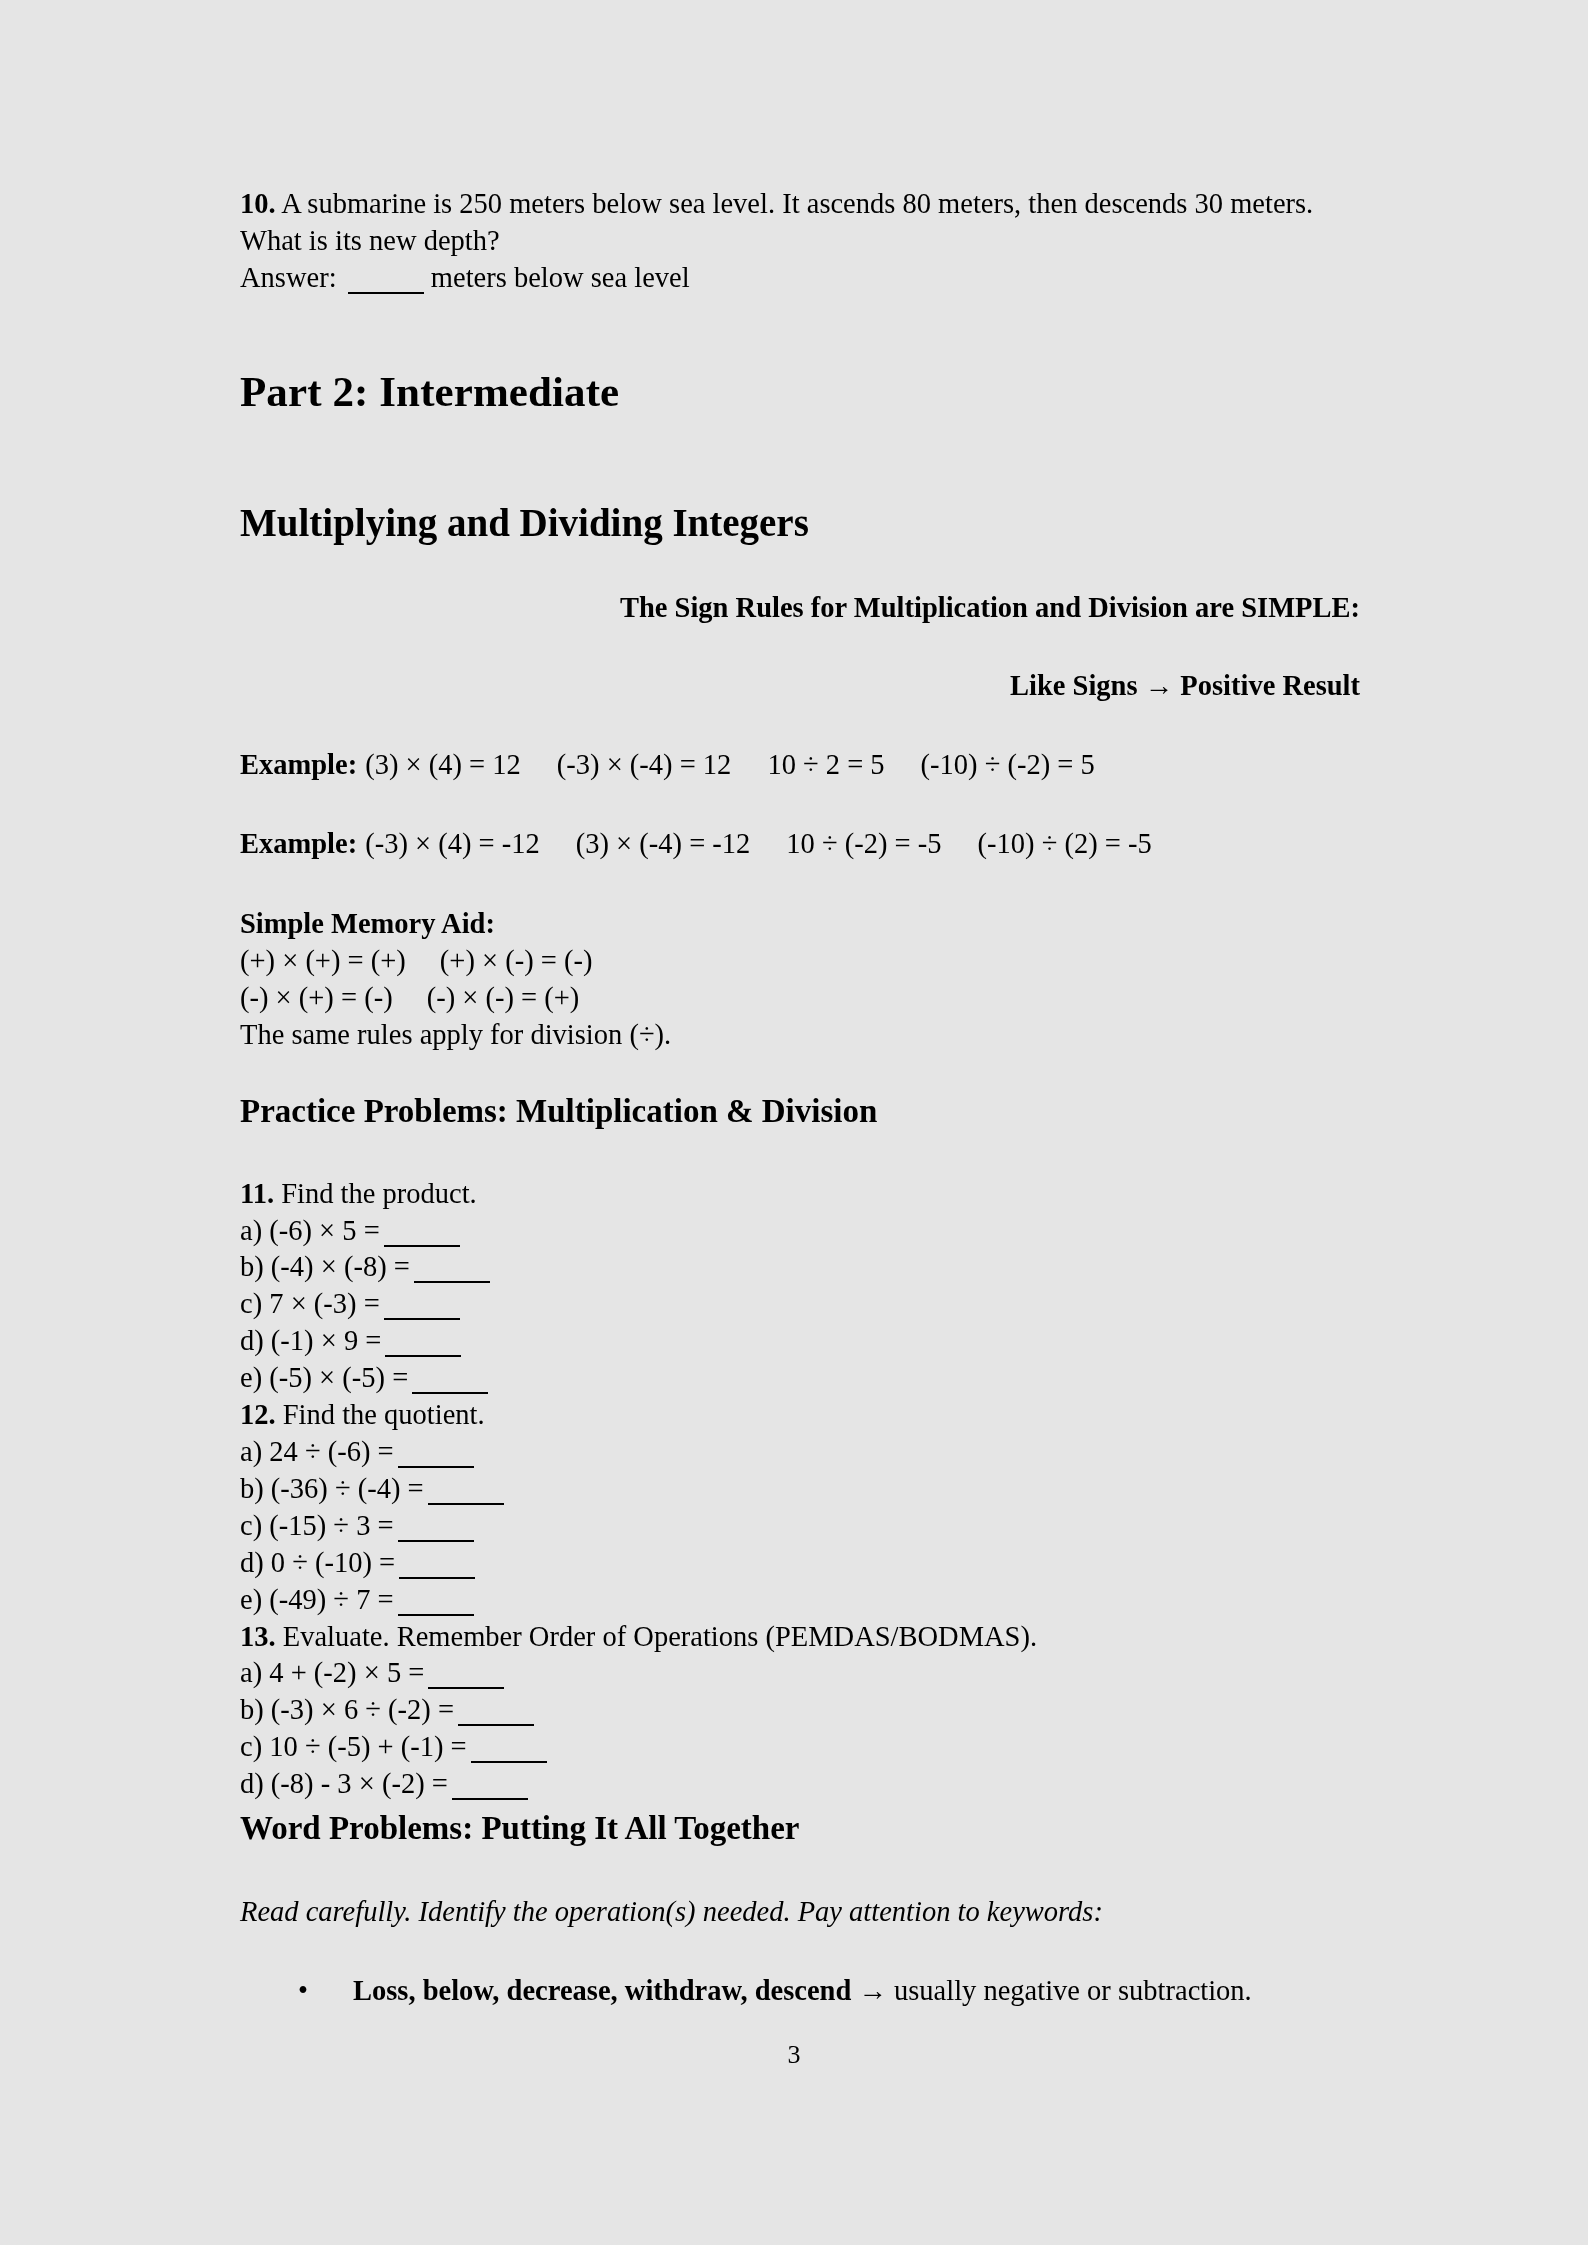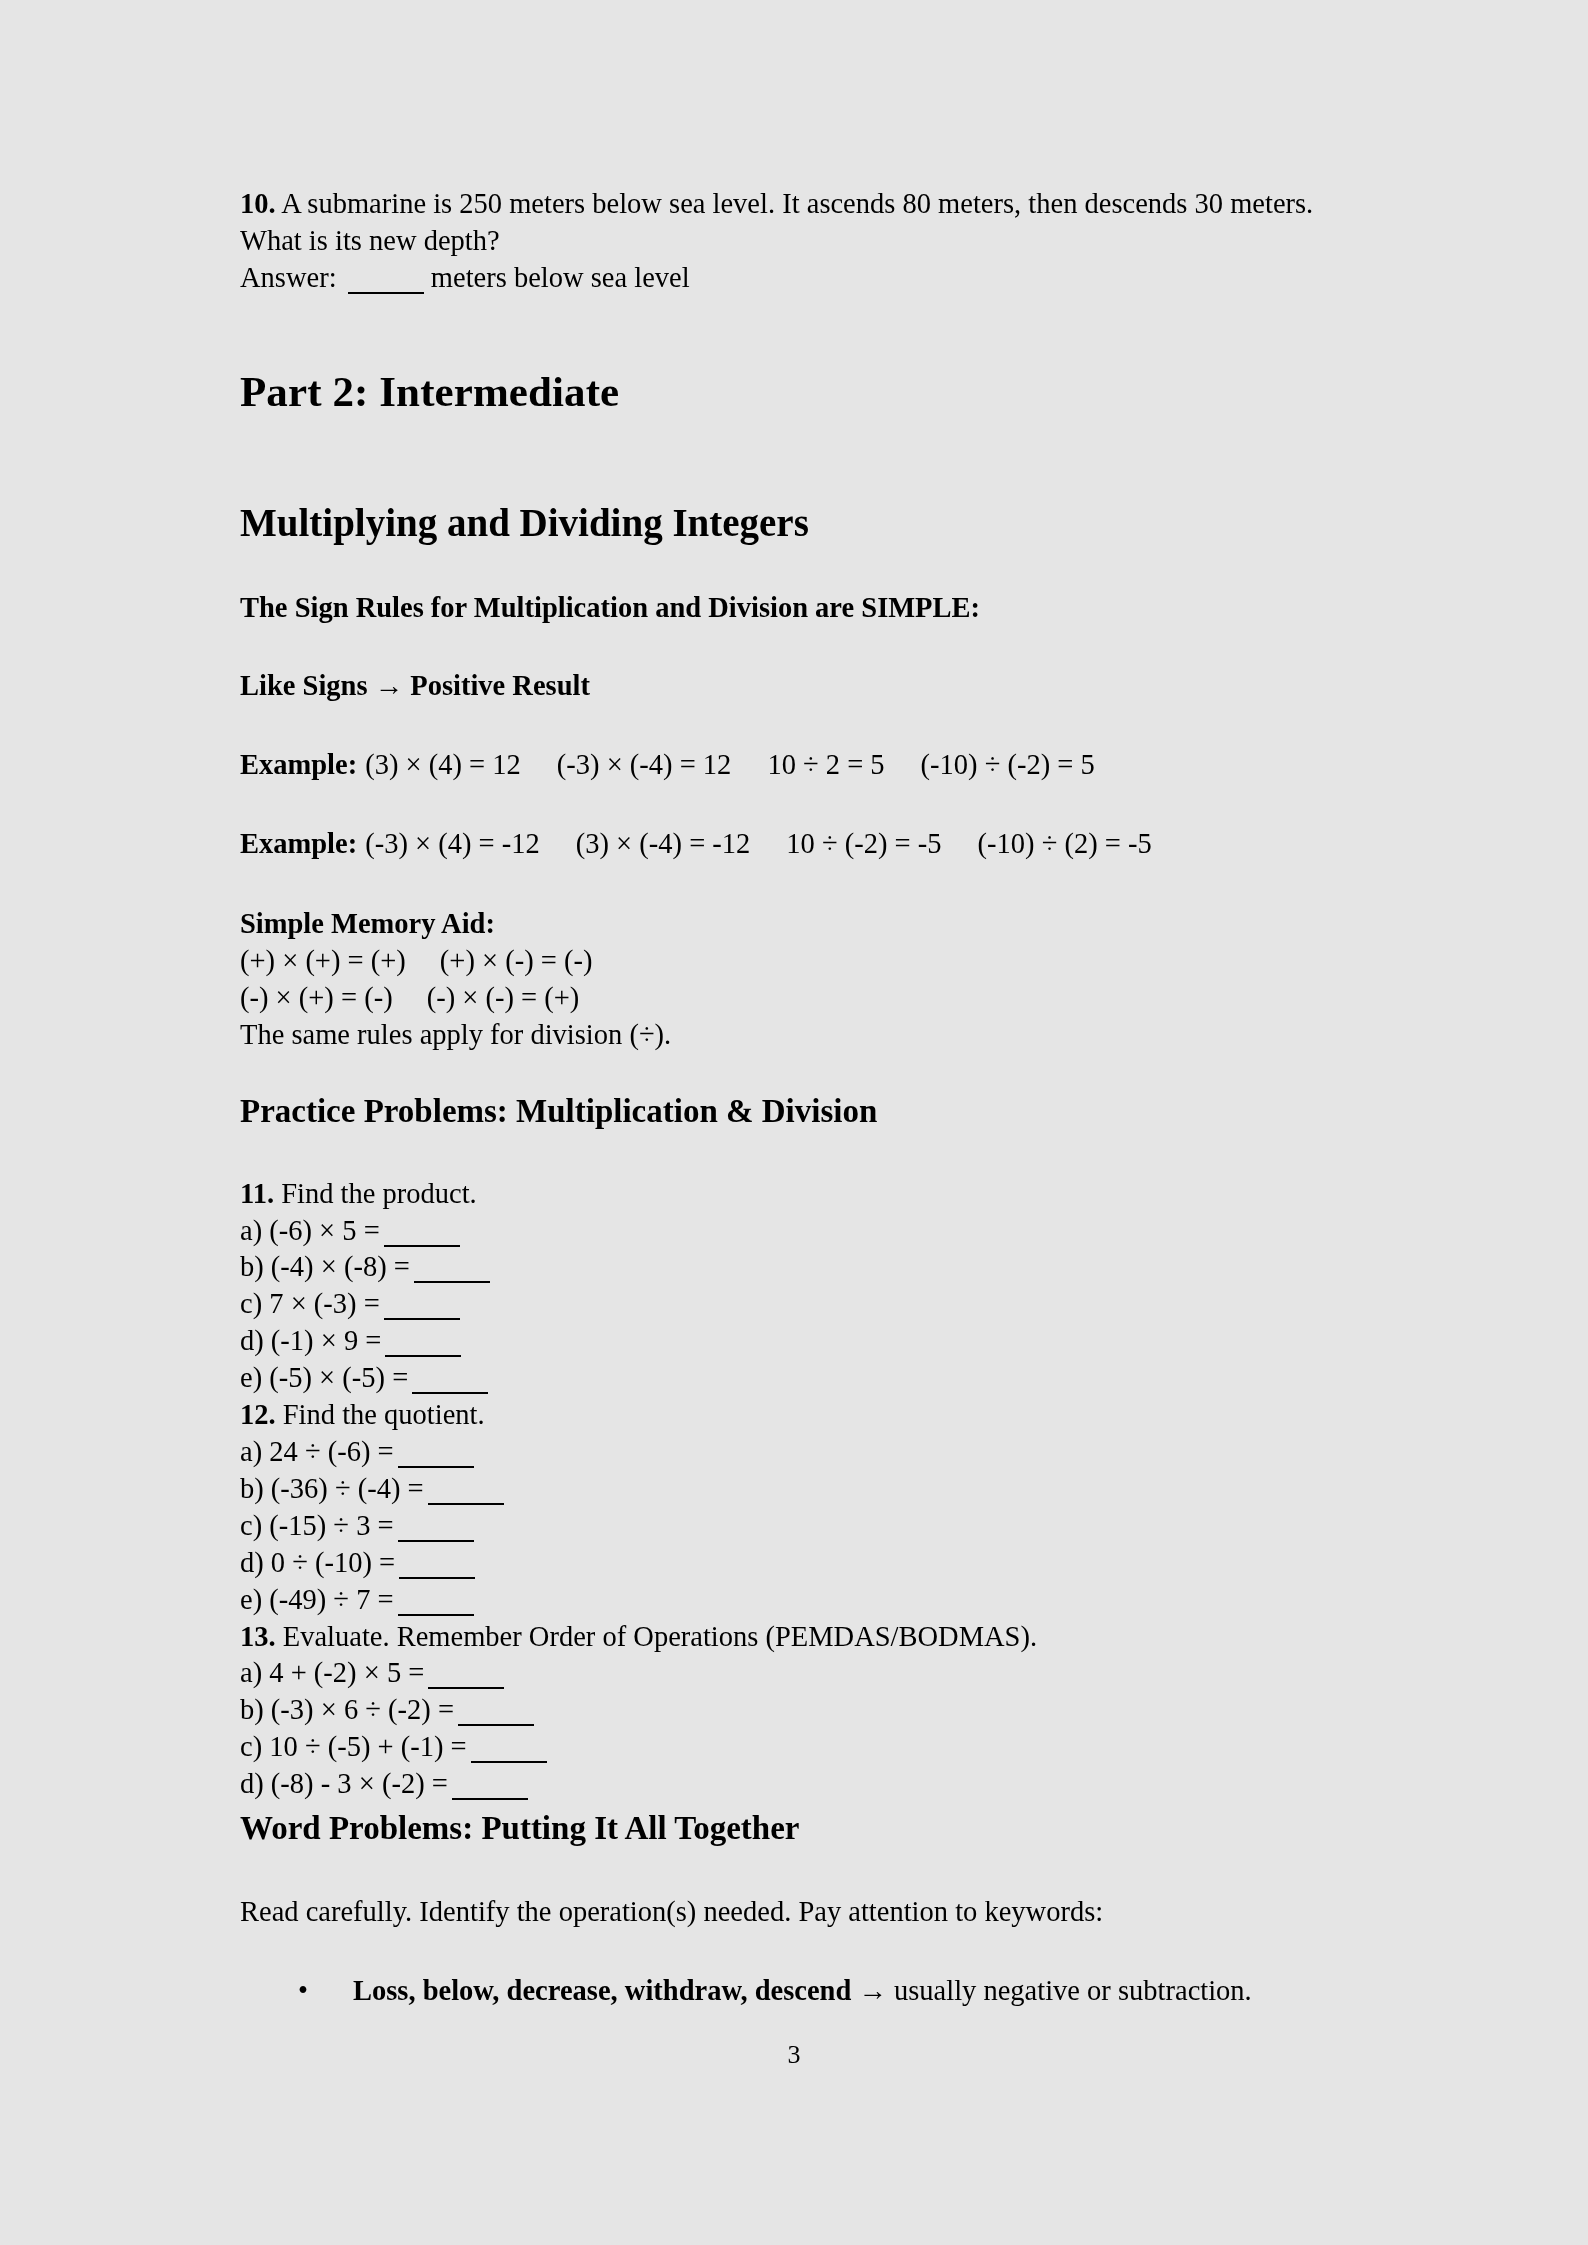--- a/index.html
+++ b/index.html
@@ -58,20 +58,21 @@
     font-size: 39px;
     font-weight: bold;
     margin: 82px 0 0 0;
     line-height: 1.2;
   }
   h3.rule-heading {
     font-size: 28.5px;
     font-weight: bold;
     margin: 43px 0 0 0;
     line-height: 1.25;
+    text-align: right;
   }
   h2.practice-title {
     font-size: 33px;
     font-weight: bold;
     margin: 39px 0 0 0;
     line-height: 1.2;
   }
   h2.word-title {
     font-size: 33px;
     font-weight: bold;
@@ -109,20 +110,21 @@
   .qline {
     font-size: 28.5px;
     line-height: 1.295;
     white-space: nowrap;
   }
 
   .intro-line {
     font-size: 28.5px;
     line-height: 1.3;
     margin: 44px 0 0 0;
+    font-style: italic;
   }
 
   
   ul.keyword-list {
     margin: 42px 0 0 0;
     padding: 0 0 0 0;
     list-style: none;
   }
   ul.keyword-list li {
     font-size: 28.5px;

